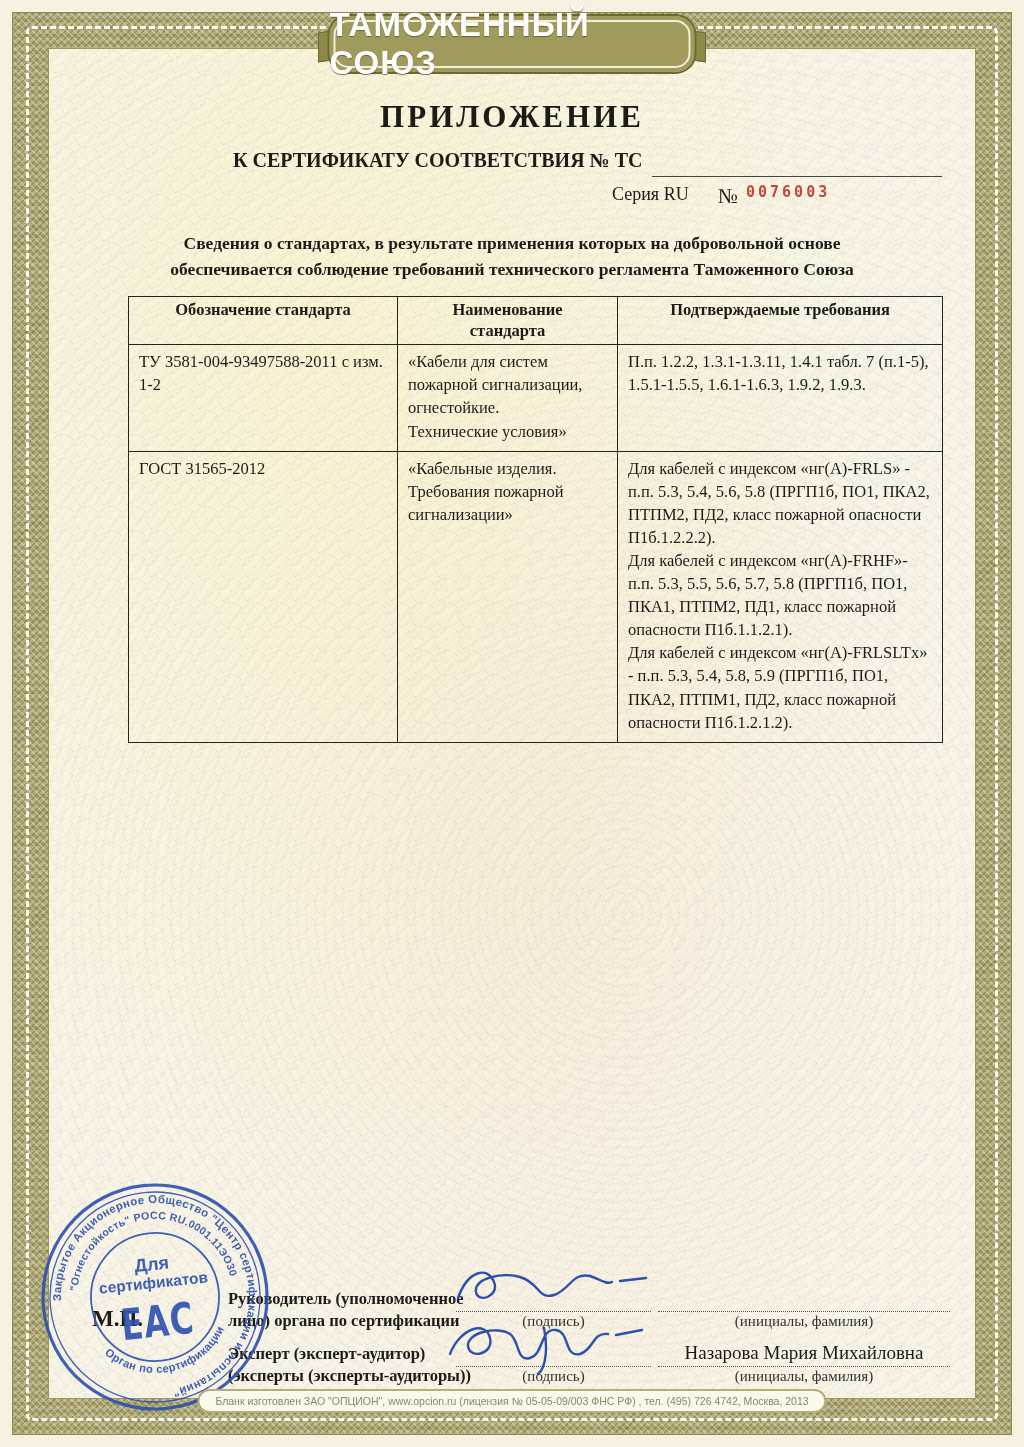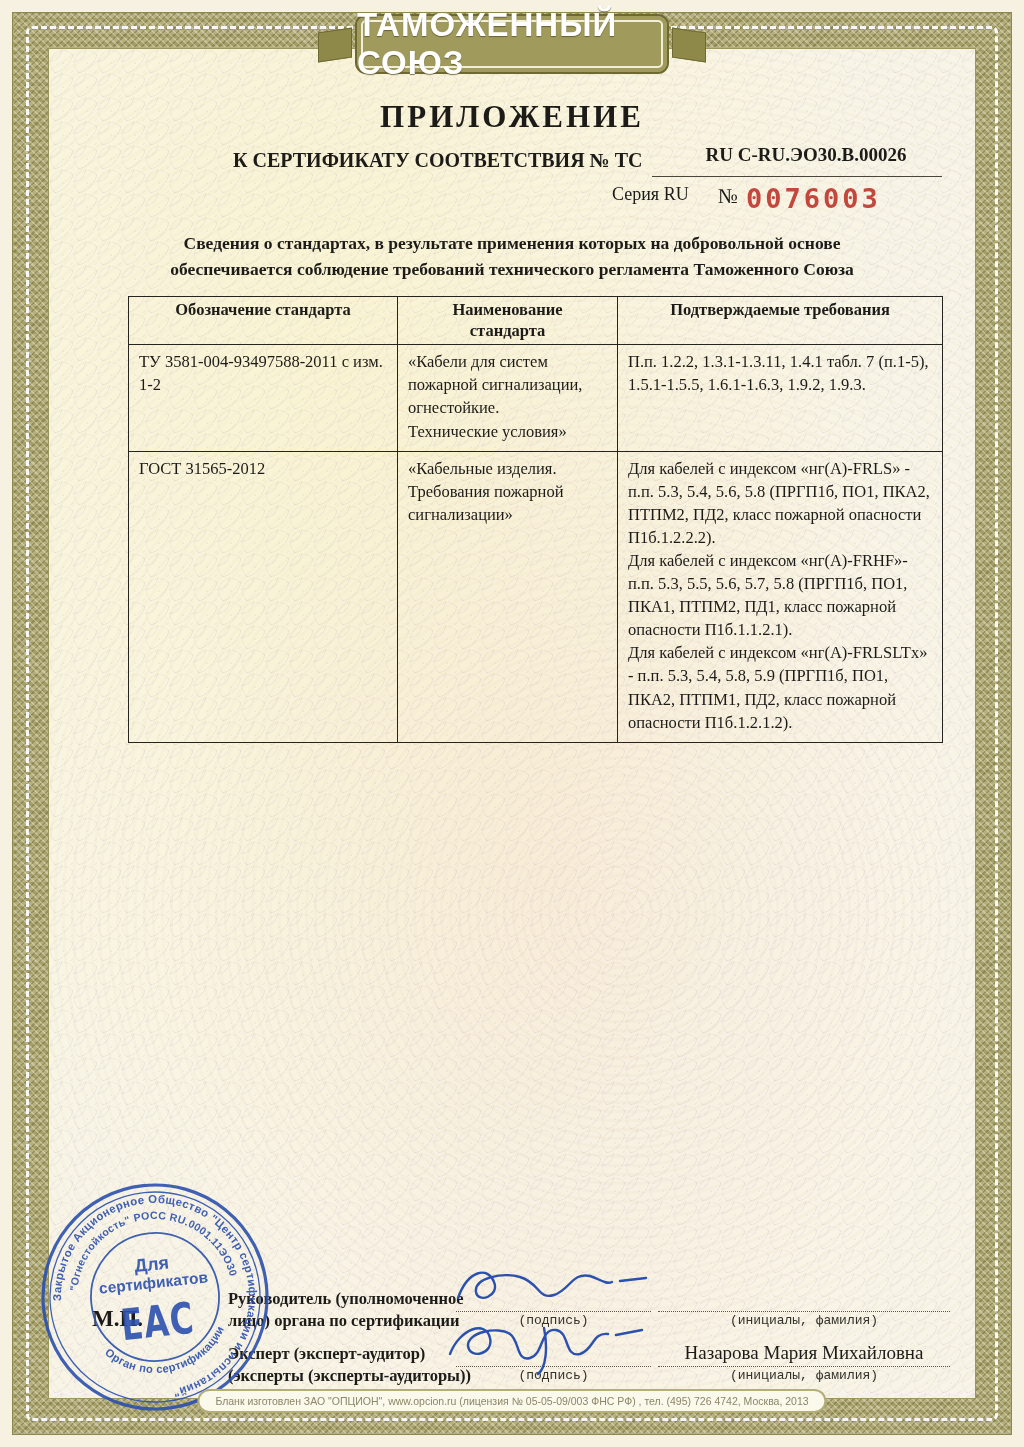--- a/index.html
+++ b/index.html
@@ -36,22 +36,22 @@
   }
   
   .ribbon-end {
     position:absolute; top:30px; width:34px; height:30px;
     background:#8e8849; border:1px solid #6f6a35; z-index:4;
   }
   .ribbon-left  { left:318px; transform:skewY(-8deg); }
   .ribbon-right { left:672px; transform:skewY(8deg); }
   .badge {
     position:absolute; top:14px; left:50%; transform:translateX(-50%);
-    width:314px; height:60px; z-index:5;
-    background:#a09a5c; border:2px solid #6e6931; border-radius:11px;
+    width:369px; height:60px; z-index:5;
+    background:#a09a5c; border:2px solid #6e6931; border-radius:21px;
     box-shadow: inset 0 0 0 4px #a09a5c, inset 0 0 0 6px #f2efd9;
     display:flex; align-items:center; justify-content:center;
   }
   .badge-text {
     font-family:"Liberation Sans", sans-serif; font-weight:bold;
     font-size:33px; letter-spacing:1px; color:#ffffff;
     text-shadow:0 1px 1px rgba(90,85,40,0.8);
   }
   
   .doc-title {
@@ -59,21 +59,21 @@
     font-size:31px; font-weight:bold; letter-spacing:3px; z-index:5;
   }
   .cert-line-label { position:absolute; top:149px; left:233px; font-size:20px; font-weight:bold; z-index:5; }
   .cert-number { position:absolute; top:144px; left:668px; width:276px; text-align:center; font-size:19px; font-weight:bold; z-index:5; }
   .cert-underline { position:absolute; top:176px; left:652px; width:290px; height:0; border-bottom:1.4px solid #4a463c; z-index:5; }
   .series-label { position:absolute; top:184px; left:612px; font-size:18px; z-index:5; }
   .number-sign  { position:absolute; top:184px; left:718px; font-size:21px; z-index:5; }
   .serial-number {
     position:absolute; top:183px; left:746px; z-index:5;
     font-family:"DejaVu Sans Mono", monospace; font-weight:bold;
-    font-size:27px; letter-spacing:3px; color:#c4473d;
+    font-size:15px; letter-spacing:3px; color:#c4473d;
   }
   .intro {
     position:absolute; top:230px; left:82px; width:860px; text-align:center;
     font-size:17.5px; font-weight:bold; line-height:1.5; z-index:5; white-space:pre-line;
   }
   
   .standards-table {
     position:absolute; top:296px; left:128px; width:814px; z-index:5;
     border-collapse:collapse; table-layout:fixed;
   }
@@ -91,22 +91,22 @@
   
   .sig-label { position:absolute; font-size:16.5px; font-weight:bold; line-height:1.35; white-space:pre-line; z-index:5; }
   .sig-label-head { left:228px; top:1288px; width:250px; }
   .sig-label-expert { left:228px; top:1343px; width:260px; }
   .sig-line { position:absolute; height:0; border-bottom:1.6px dotted #5a564a; z-index:5; }
   .sig-line-head   { left:456px; top:1311px; width:195px; }
   .sig-line-expert { left:456px; top:1366px; width:195px; }
   .name-line-head   { left:658px; top:1311px; width:292px; border-bottom:1.6px dotted #5a564a; }
   .name-line-expert { left:658px; top:1366px; width:292px; border-bottom:1.6px dotted #5a564a; }
   .sig-caption {
-    position:absolute; font-family:Liberation Mono, monospace;
-    font-size:13px; color:#33312a; z-index:5;
+    position:absolute; font-family:Liberation Serif, serif;
+    font-size:15px; color:#33312a; z-index:5;
   }
   .cap-sign-head   { left:456px; top:1313px; width:195px; text-align:center; }
   .cap-sign-expert { left:456px; top:1368px; width:195px; text-align:center; }
   .cap-name-head   { left:658px; top:1313px; width:292px; text-align:center; }
   .cap-name-expert { left:658px; top:1368px; width:292px; text-align:center; }
   .sig-name { position:absolute; font-size:19px; z-index:5; width:292px; text-align:center; }
   .name-head   { left:658px; top:1287px; }
   .name-expert { left:658px; top:1342px; }
   .sig-scribble { position:absolute; z-index:7; }
   .scribble-head   { left:452px; top:1262px; }
@@ -129,21 +129,20 @@
   <div class="page-inner"></div>
 
   <div class="ribbon-end ribbon-left"></div>
   <div class="ribbon-end ribbon-right"></div>
   <div class="badge">
     <span class="badge-text">ТАМОЖЕННЫЙ СОЮЗ</span>
   </div>
 
   <div class="doc-title">ПРИЛОЖЕНИЕ</div>
   <div class="cert-line-label">К СЕРТИФИКАТУ СООТВЕТСТВИЯ  № ТС</div>
-  <div class="cert-number">RU C-RU.ЭО30.В.00026</div>
   <div class="cert-underline"></div>
   <div class="series-label">Серия RU</div>
   <div class="number-sign">№</div>
   <div class="serial-number">0076003</div>
 
   <div class="intro">Сведения о стандартах, в результате применения которых на добровольной основе
 обеспечивается соблюдение требований технического регламента Таможенного Союза</div>
 
   <table class="standards-table">
     <colgroup>

